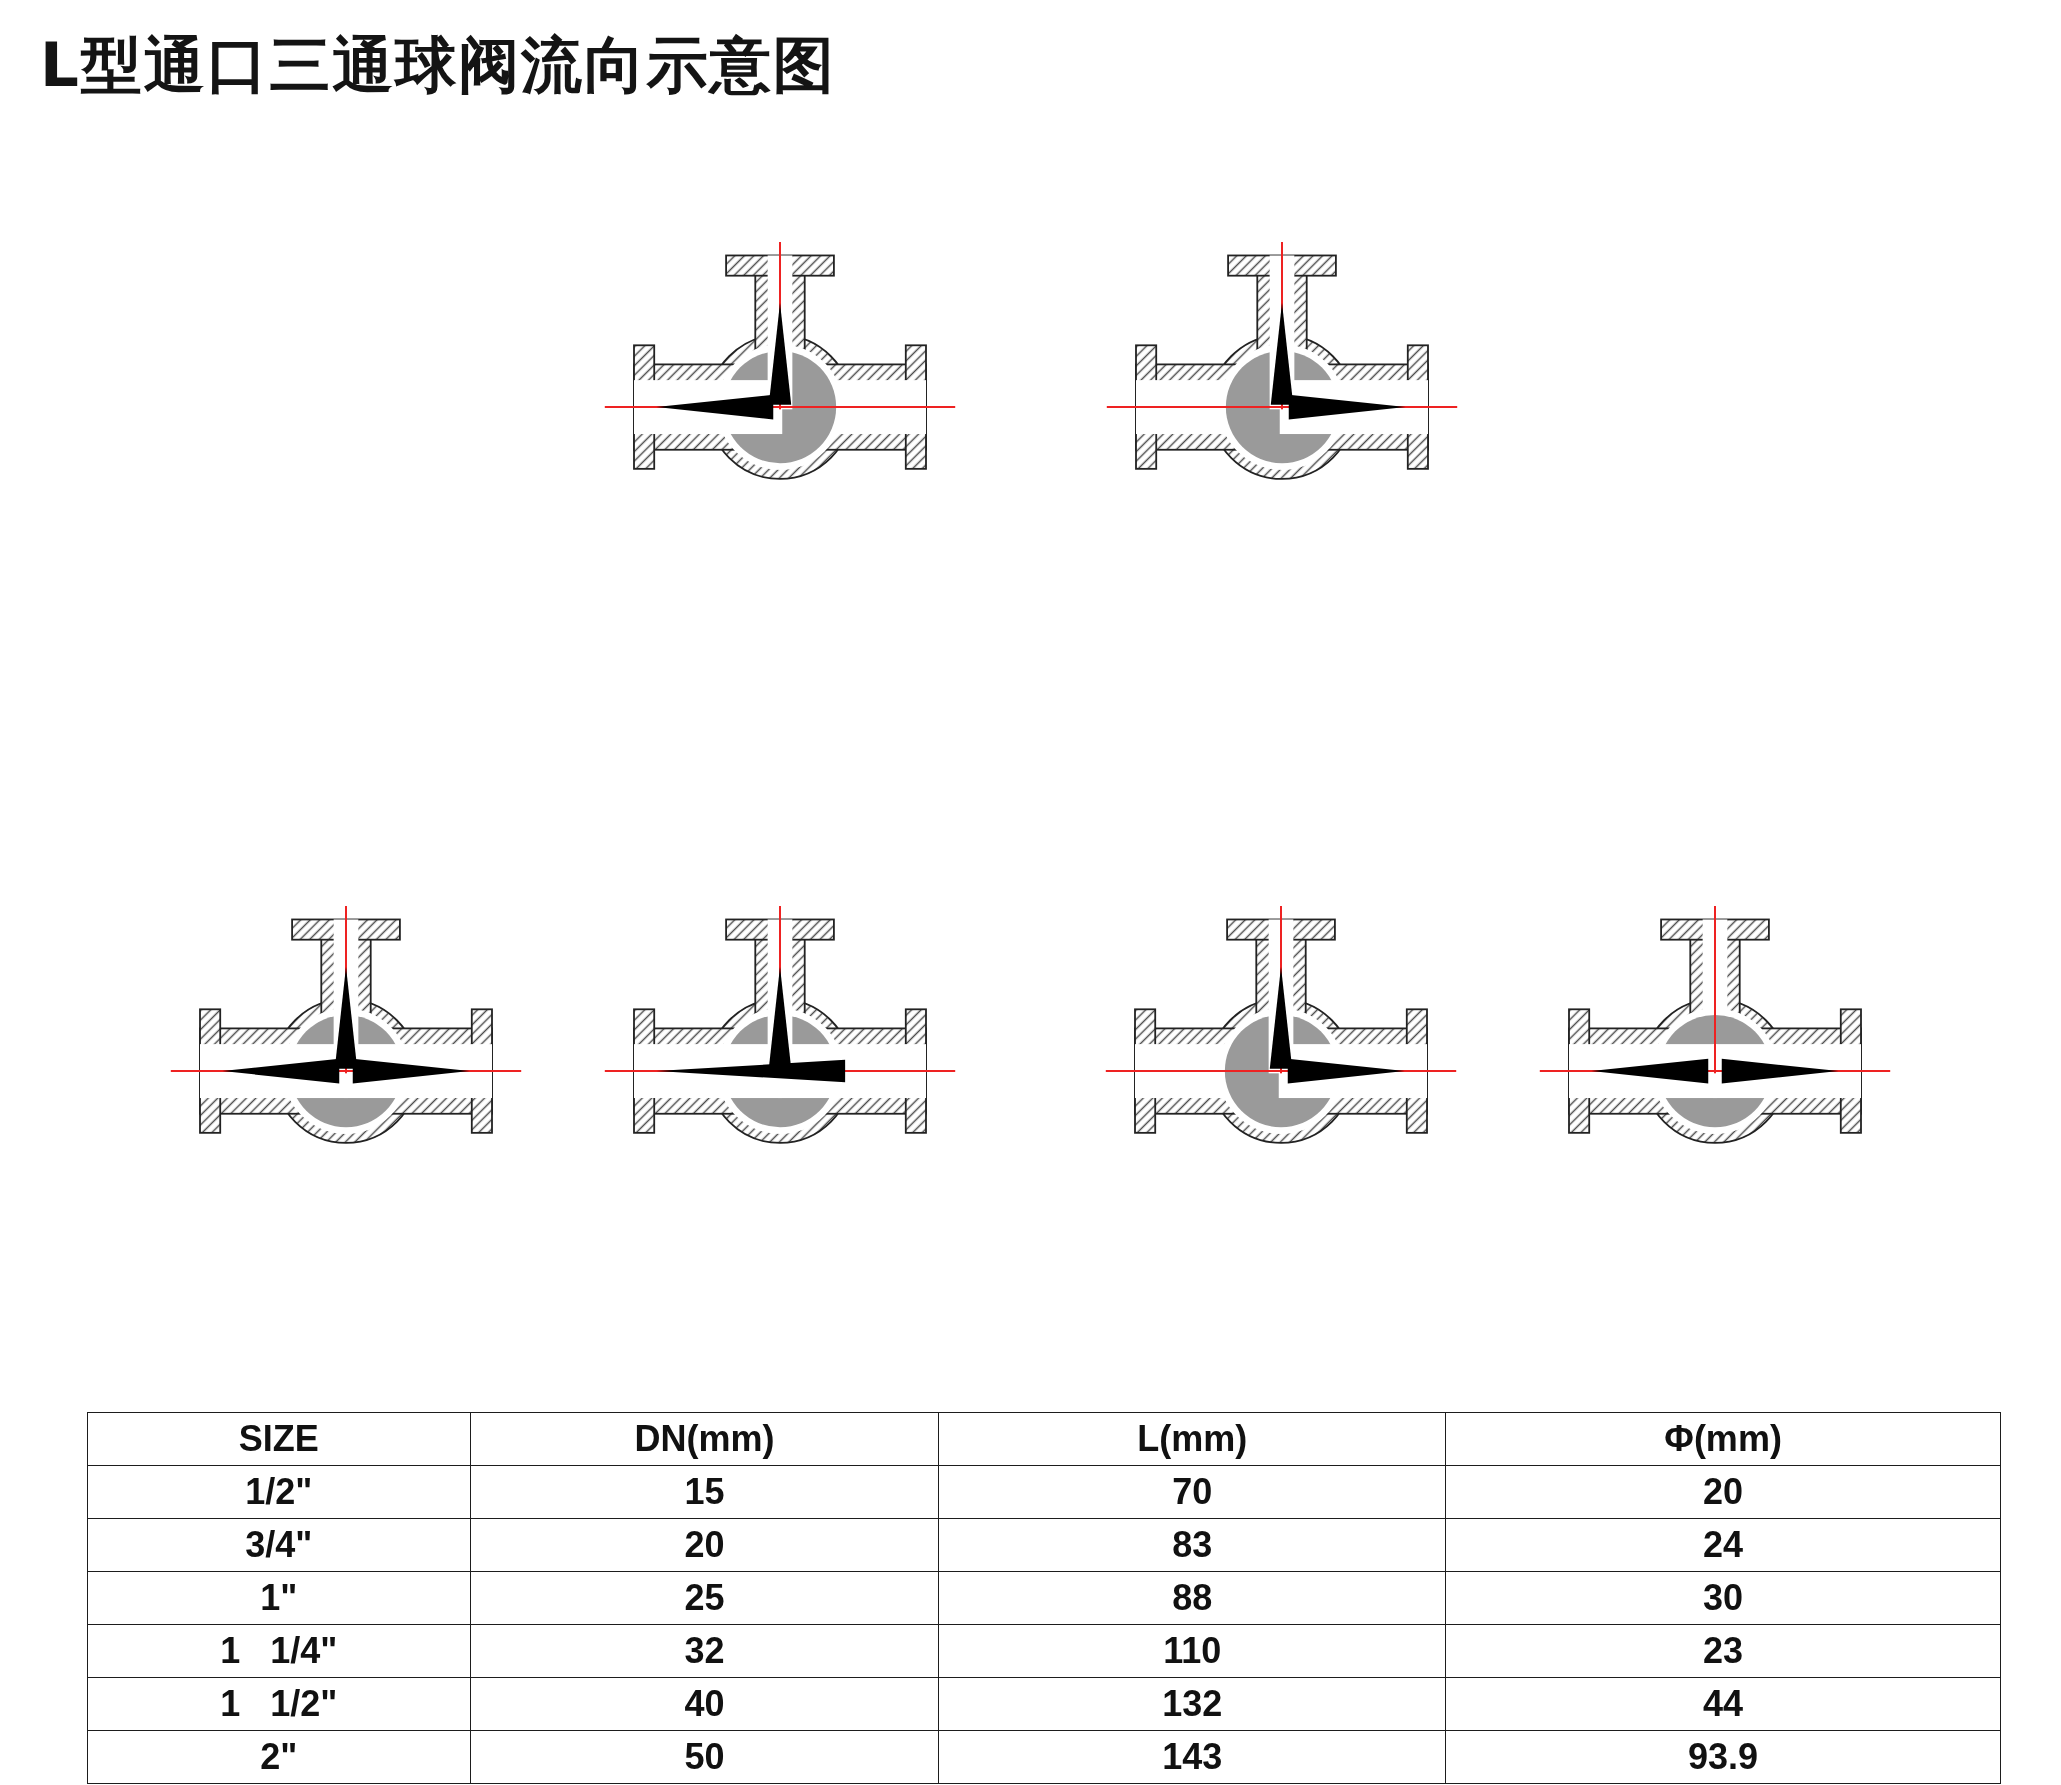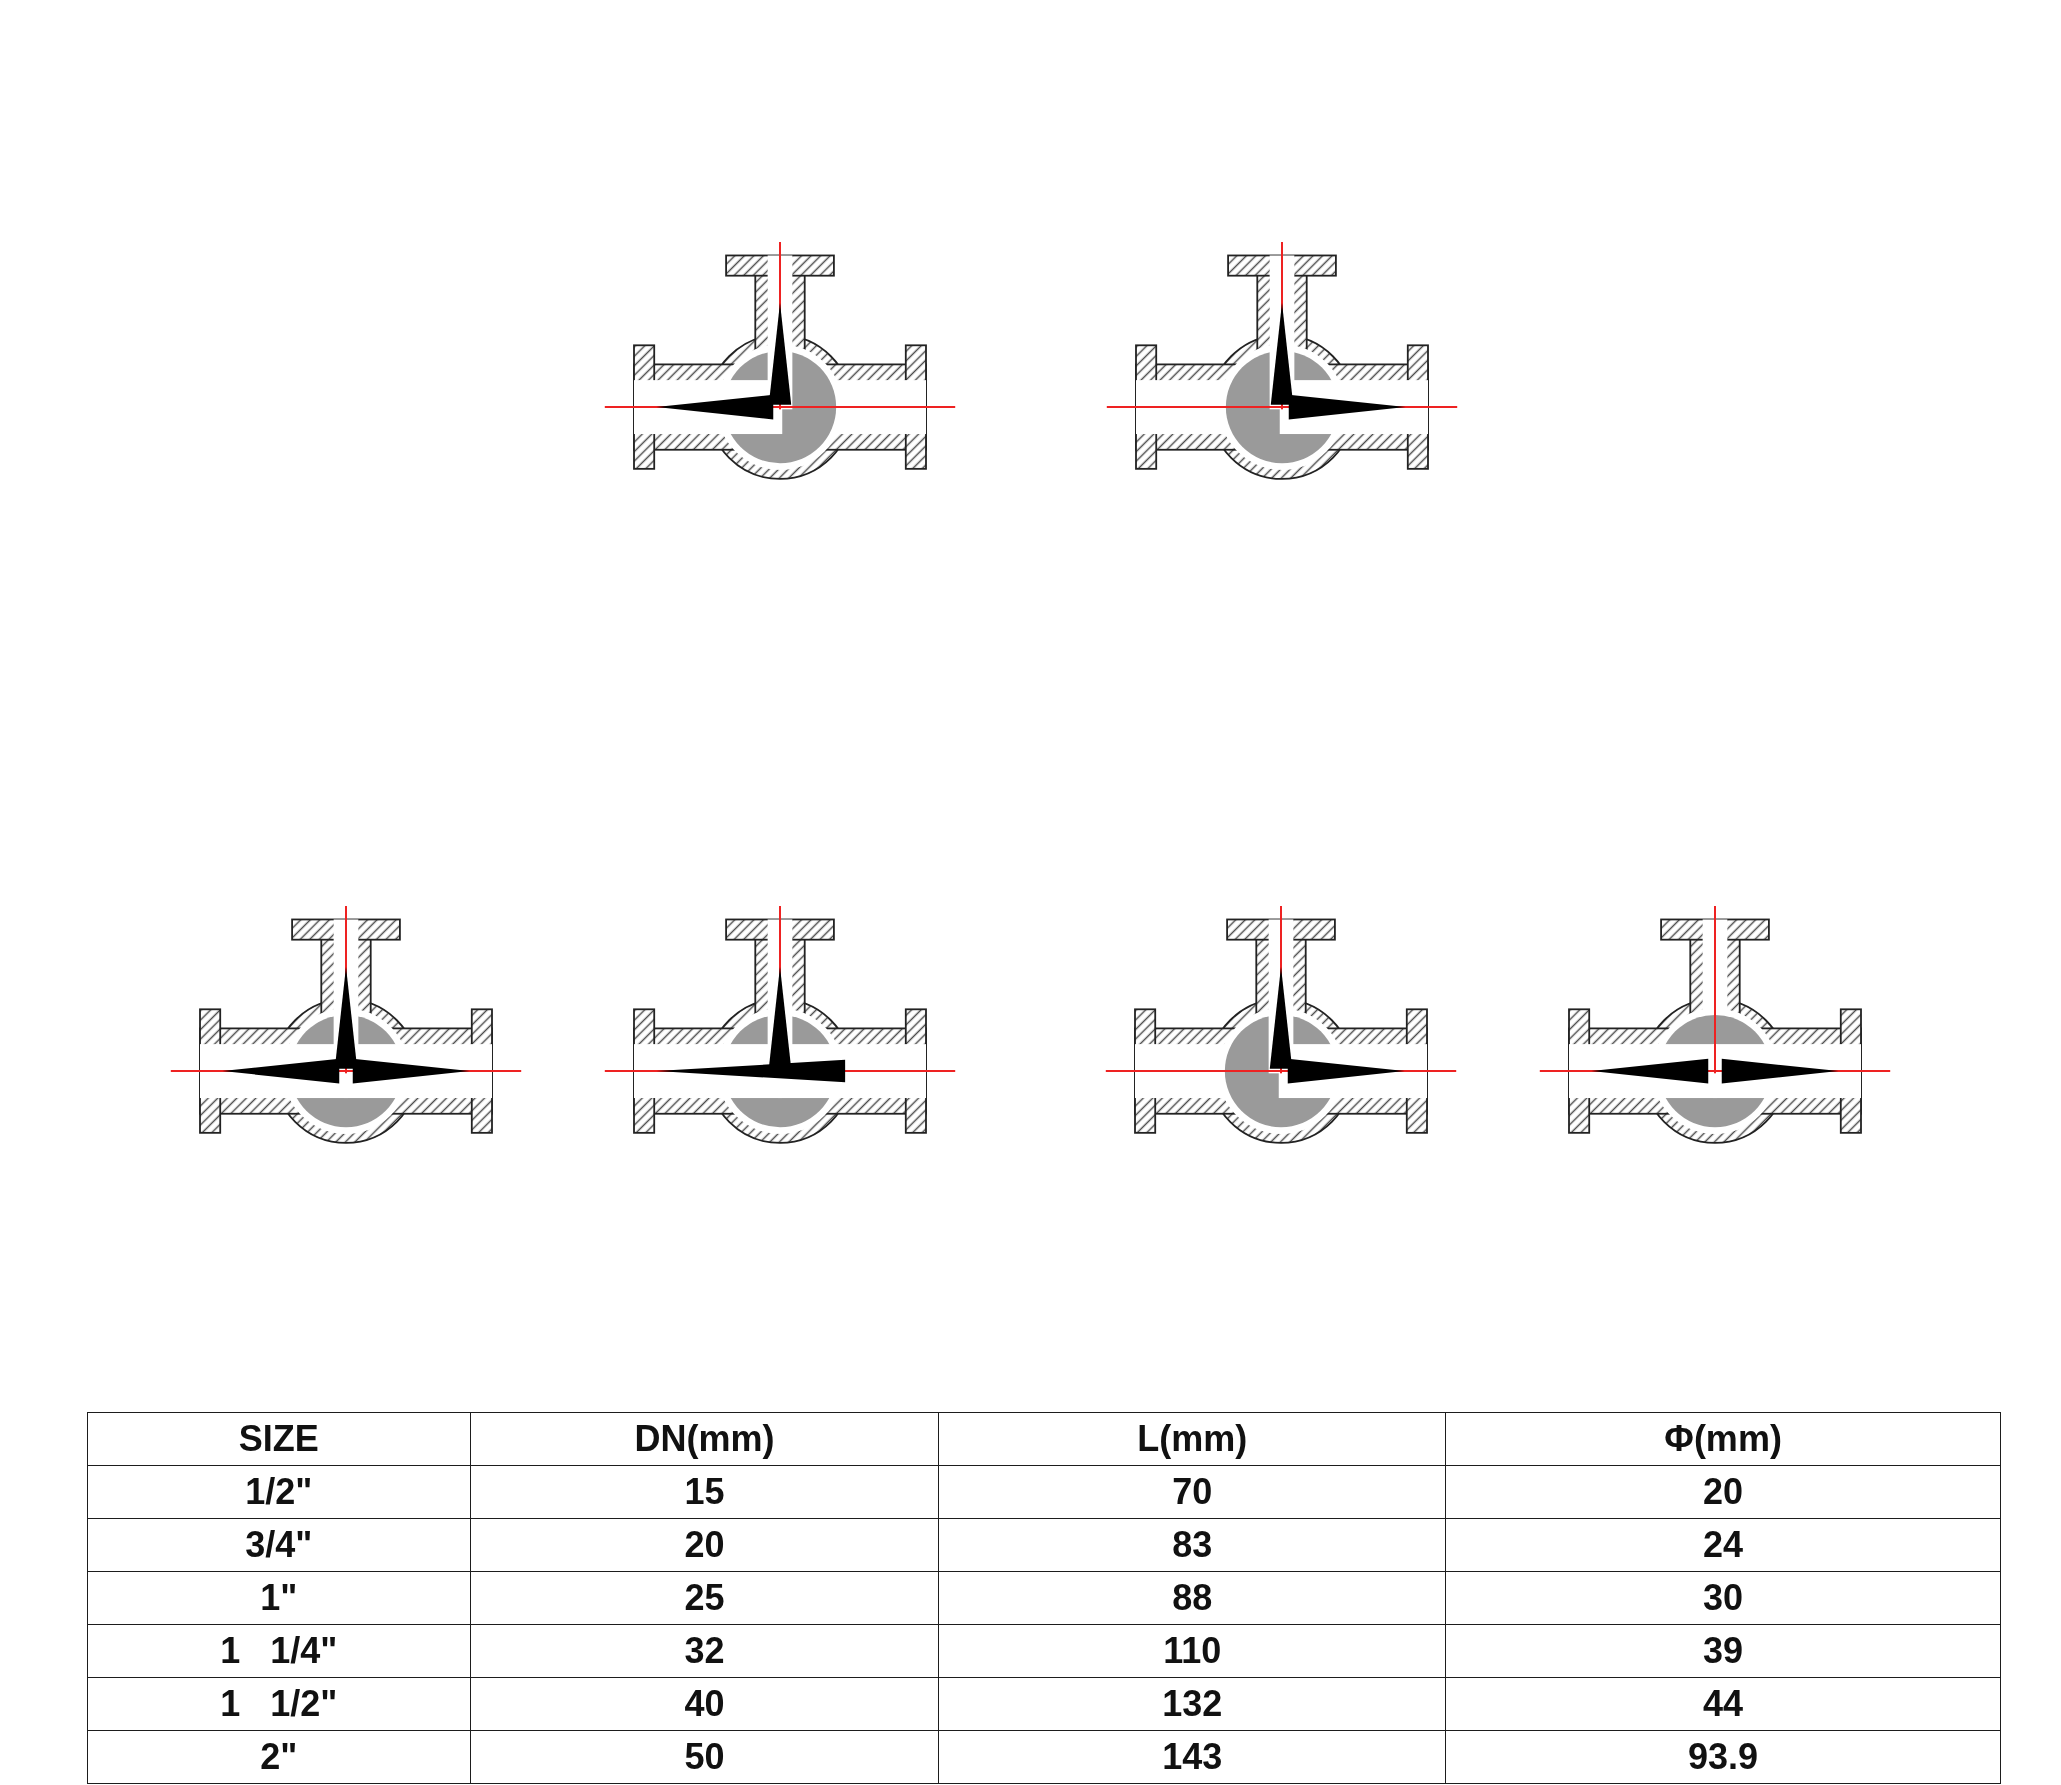--- a/index.html
+++ b/index.html
@@ -85,20 +85,21 @@
 
         <rect x="30" y="131" width="260" height="48" fill="#ffffff"></rect>
         <rect x="149" y="20" width="22" height="96" fill="#ffffff"></rect>
 
         <circle cx="160" cy="155" r="56" fill="#ffffff"></circle>
         <circle cx="160" cy="155" r="50" fill="#9a9a9a"></circle>
       </g>
     </defs>
   </svg>
 
+  <h1 class="section-title" id="title-l">L型通口三通球阀流向示意图</h1>
 
   <div class="valve-row" id="l-row">
     <figure class="valve">
       <svg viewBox="0 0 320 260" width="360" height="292">
         <use href="#valve-body-base"></use>
           <g class="dyn">
             <rect x="108" y="131" width="54" height="48" fill="#ffffff"></rect>
             <rect x="149" y="105" width="22" height="52" fill="#ffffff"></rect>
             <line x1="4" y1="155" x2="316" y2="155" stroke="#ee2222" stroke-width="1.8"></line>
             <line x1="160" y1="8" x2="160" y2="157" stroke="#ee2222" stroke-width="1.8"></line>
@@ -212,21 +213,21 @@
         <tr>
           <td>1"</td>
           <td>25</td>
           <td>88</td>
           <td>30</td>
         </tr>
         <tr>
           <td>1   1/4"</td>
           <td>32</td>
           <td>110</td>
-          <td>39</td>
+          <td>23</td>
         </tr>
         <tr>
           <td>1   1/2"</td>
           <td>40</td>
           <td>132</td>
           <td>44</td>
         </tr>
         <tr>
           <td>2"</td>
           <td>50</td>

